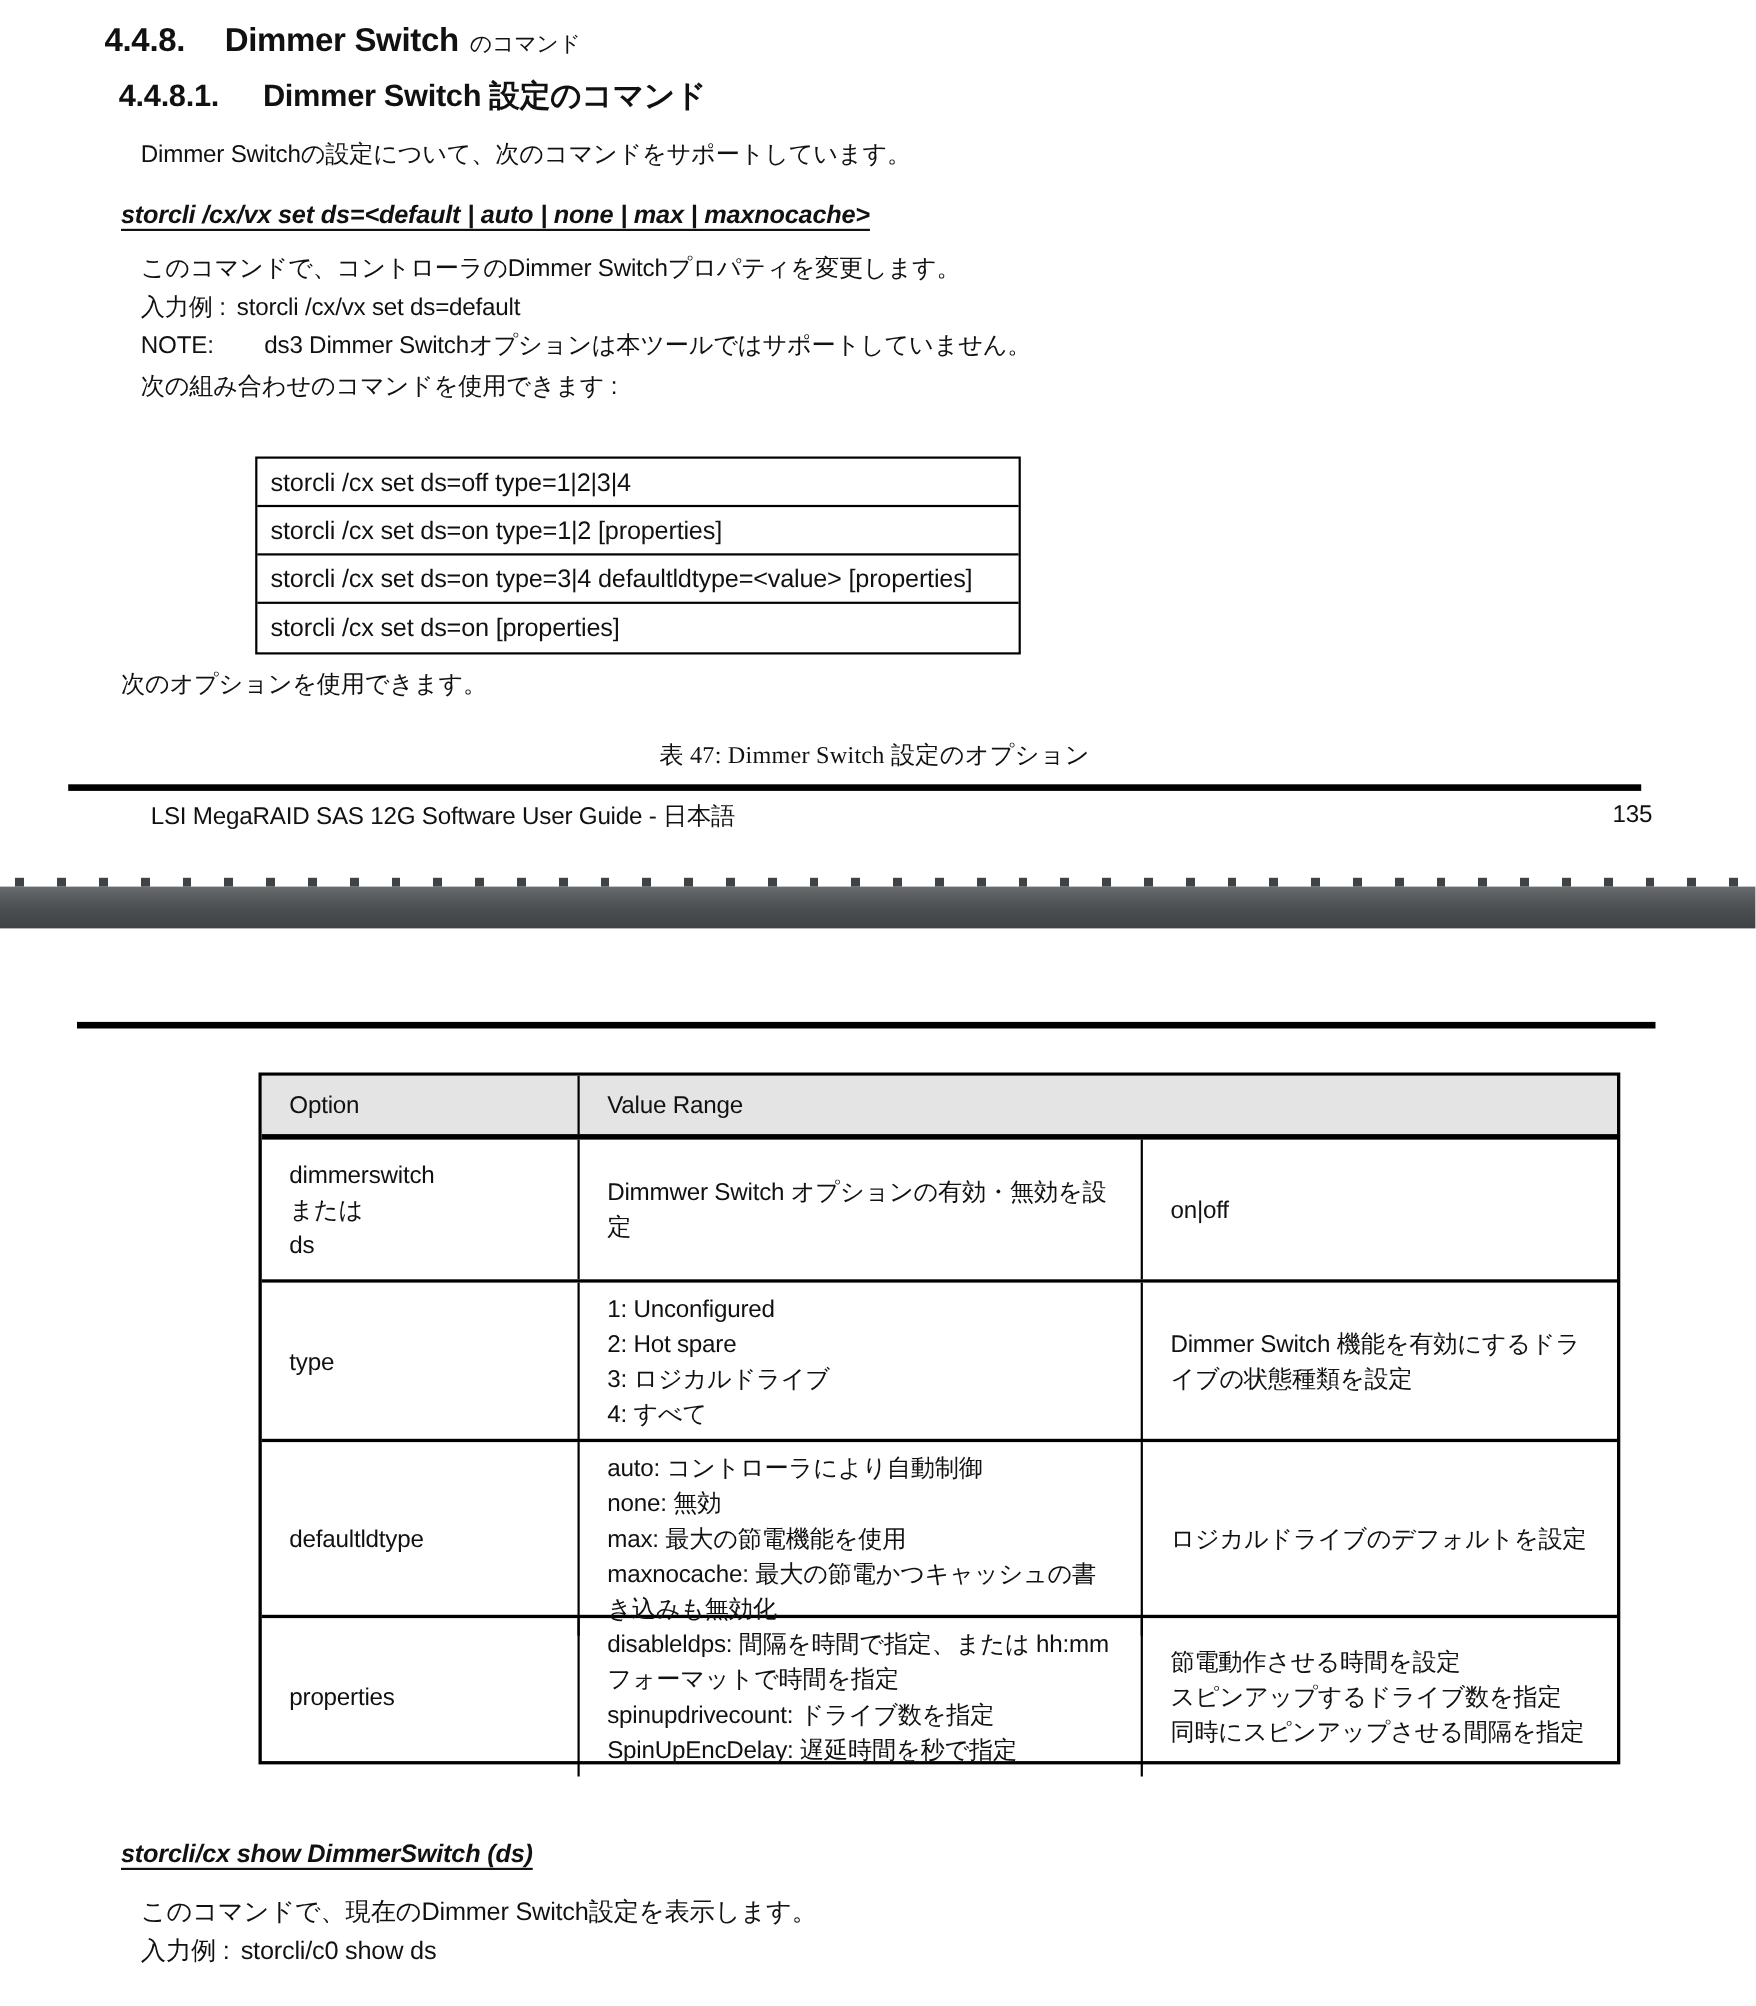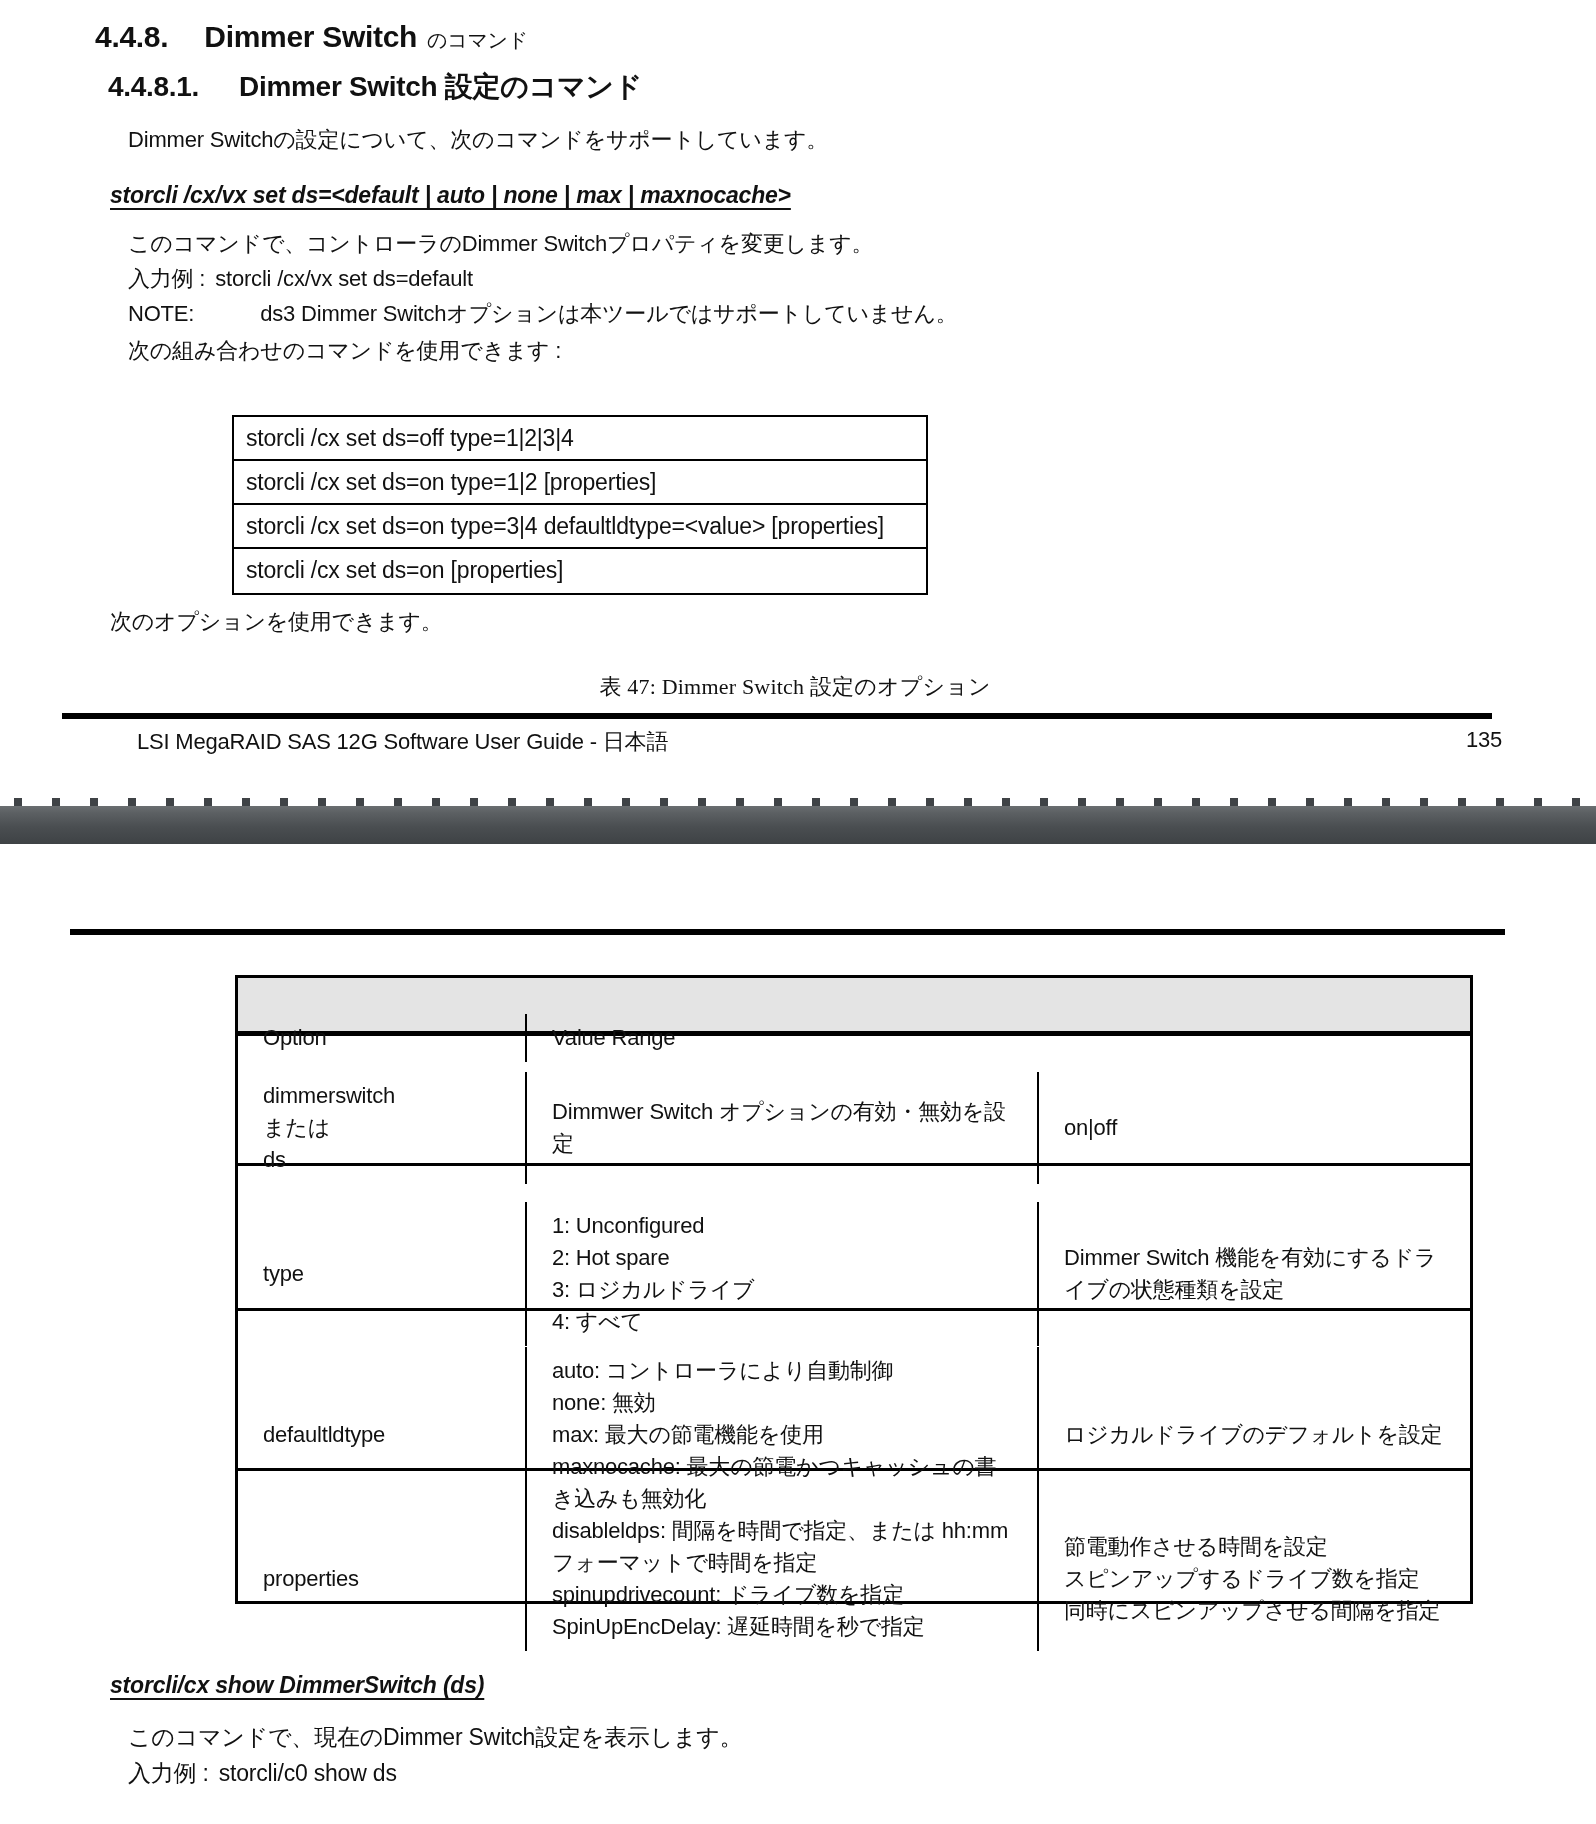--- a/index.html
+++ b/index.html
@@ -30,21 +30,21 @@
   .para{font-size:22px;line-height:27px;letter-spacing:-0.2px;}
   .p-intro{top:126px;left:128px;}
   .cmd-syntax{
     font-size:23px;font-style:italic;font-weight:600;letter-spacing:-0.2px;
     text-decoration:underline;text-decoration-thickness:2px;text-underline-offset:5px;
   }
   .syntax1{top:182px;left:110px;}
   .p-desc{top:230px;left:128px;}
   .p-example{top:265px;left:128px;}
   .p-example .lbl{margin-right:10px;}
-  .p-note{top:300px;left:128px;display:flex;gap:20px;}
+  .p-note{top:300px;left:128px;display:flex;}
   .p-note .lbl{margin-right:46px;}
   .p-combo-intro{top:337px;left:128px;}
 
   .cmd-box{
     top:415px;left:232px;width:696px;
     border:2px solid var(--rule);
   }
   .cmd-box .row{
     height:44px;line-height:42px;font-size:23px;letter-spacing:-0.2px;
     padding-left:12px;border-bottom:2px solid var(--rule);
@@ -78,21 +78,21 @@
   .opt-table{
     top:975px;left:235px;width:1238px;
     border:3px solid var(--rule);
     font-size:22px;letter-spacing:-0.2px;
   }
   .t-row{display:grid;grid-template-columns:289px 512px 431px;}
   .t-row > div{
     border-right:2px solid var(--rule);
     padding:8px 25px;
     display:flex;flex-direction:column;justify-content:center;
-    white-space:pre-line;line-height:32px;margin-top:36px;
+    white-space:pre-line;line-height:32px;
   }
   .t-row > div:last-child{border-right:none;}
   .t-head{
     background:var(--table-header-bg);height:58px;
     border-bottom:5px solid var(--rule);
     font-weight:500;
   }
   .t-body{border-bottom:3px solid var(--rule);}
   .t-body:last-of-type{border-bottom:none;}
   .r1{height:130px;}

